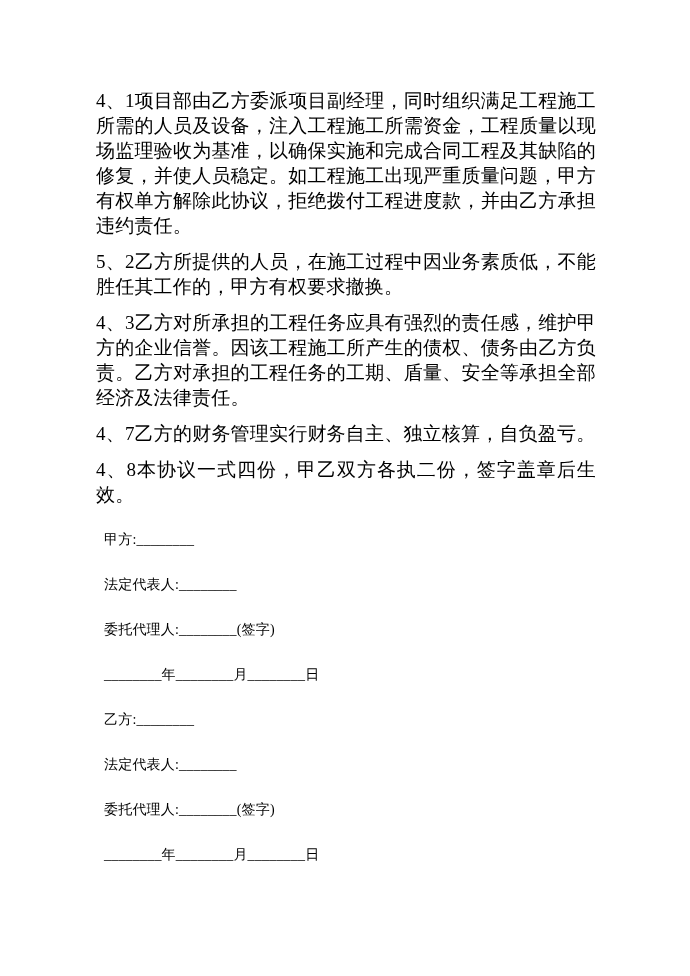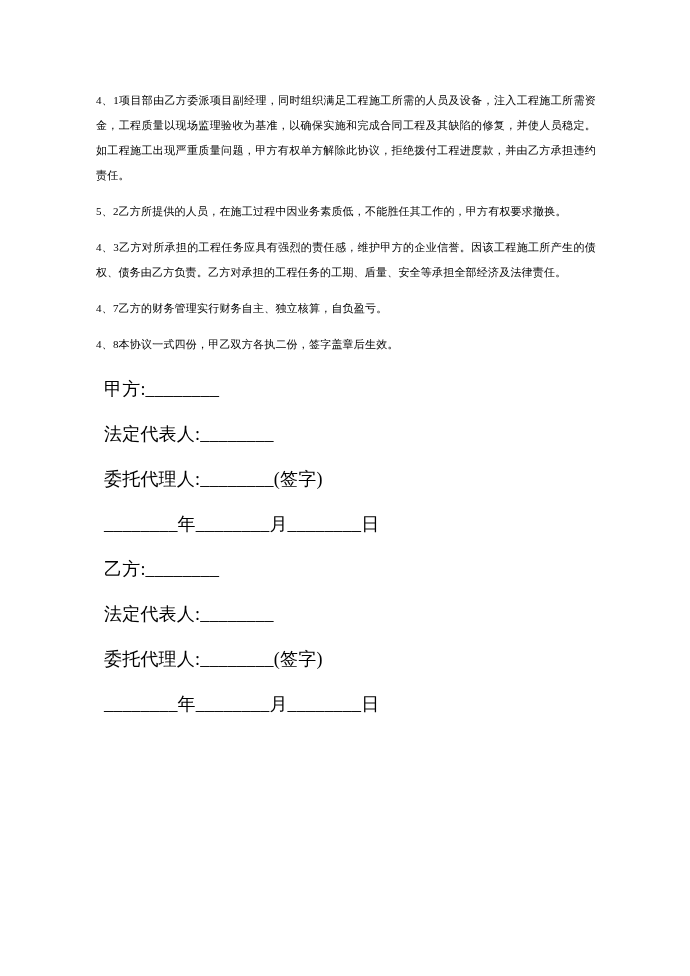--- a/index.html
+++ b/index.html
@@ -21,32 +21,32 @@
     background: #ffffff;
     overflow: hidden;
   }
   .content {
     position: absolute;
     left: 96px;
     top: 88px;
     width: 500px;
   }
   .para {
-    font-size: 11px;
+    font-size: 19px;
     line-height: 25px;
     text-align: justify;
     margin: 0 0 11px 0;
     text-indent: 0;
     letter-spacing: 0.2px;
   }
   .sig-block {
     margin-top: 20px;
   }
   .sig-line {
-    font-size: 18px;
+    font-size: 14px;
     line-height: 25px;
     margin: 15px 0 20px 0;
     padding-left: 8px;
     letter-spacing: 0.2px;
     white-space: pre;
   }
   .sig-line.date {
     padding-left: 8px;
   }
 </style>

